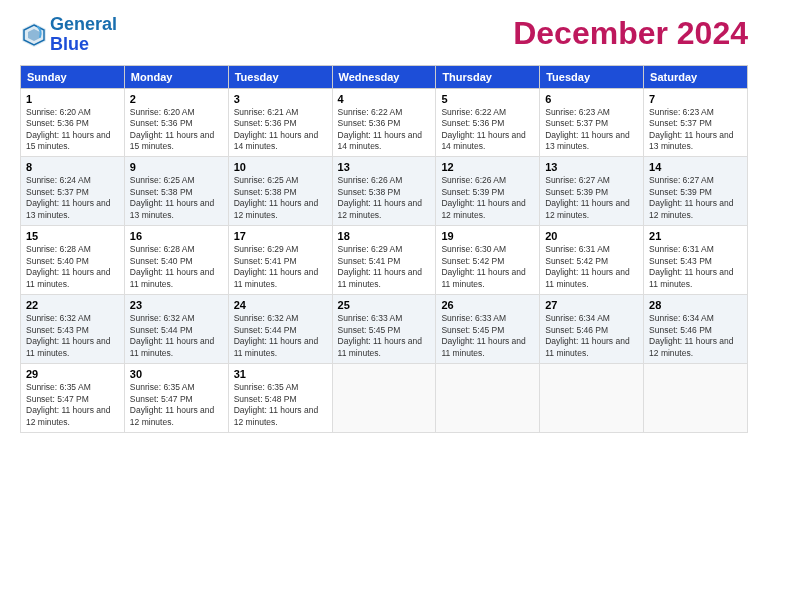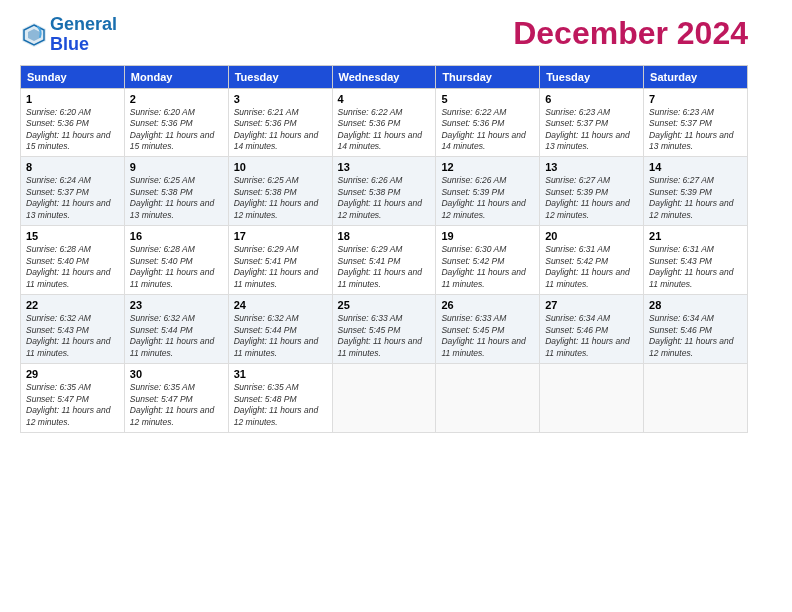--- a/index.html
+++ b/index.html
@@ -80,21 +80,20 @@
     .day-num {
       font-weight: bold;
       font-size: 11px;
       display: block;
       margin-bottom: 2px;
     }
     .day-info {
       color: #333;
       font-size: 8.5px;
       line-height: 1.35;
-      font-style: italic;
     }
     .empty-cell {
       background: #f9f9f9 !important;
     }
   </style>
 </head>
 <body>
 
 <div class="page">
   <div class="header">

